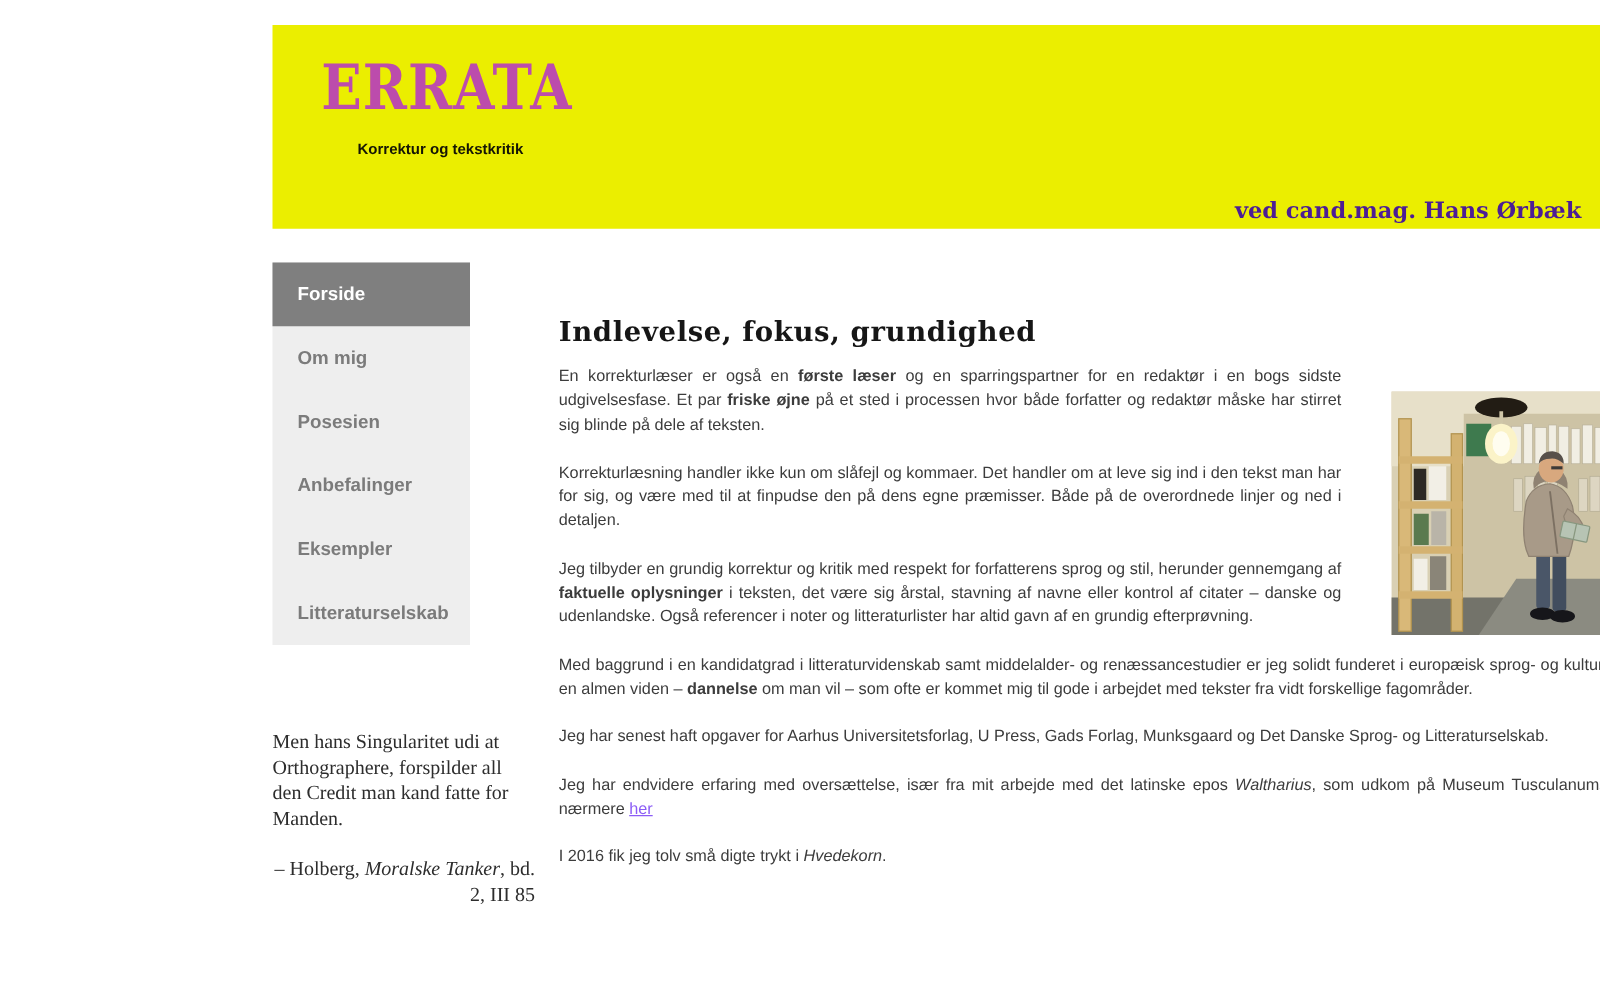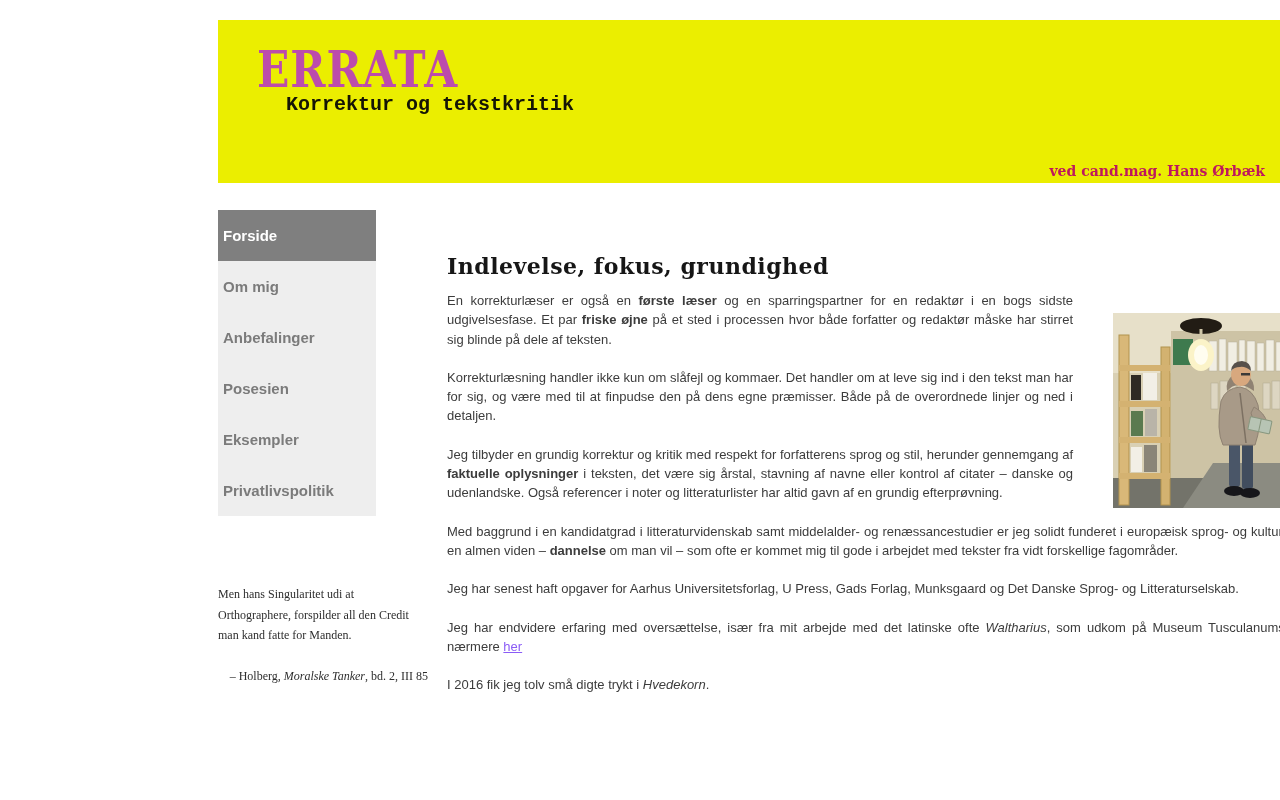--- a/index.html
+++ b/index.html
@@ -29,68 +29,68 @@
     font-size: 50px;
     line-height: 1;
     color: #bc4cac;
     transform: scaleX(0.85);
     transform-origin: left top;
     letter-spacing: 1px;
     white-space: nowrap;
   }
   .site-subtitle {
     position: absolute;
-    left: 68px; top: 73px;
-    font-family: Liberation Mono, monospace;
-    font-weight: bold;
-    font-size: 20px;
+    left: 68px; top: 92px;
+    font-family: Liberation Sans, sans-serif;
+    font-weight: bold;
+    font-size: 12px;
     color: #151505;
     white-space: nowrap;
   }
   .site-byline {
     position: absolute;
     right: 15px; bottom: 4px;
     font-family: "DejaVu Serif", serif;
     font-weight: bold;
-    font-size: 14px;
-    color: #be185d;
+    font-size: 18px;
+    color: #4c1d95;
     white-space: nowrap;
   }
 
   
   .sidebar {
     position: absolute;
     left: 218px; top: 210px;
     width: 158px;
     background: #eeeeee;
   }
   .side-item {
     height: 51px;
     display: flex;
     align-items: center;
-    padding-left: 5px;
+    padding-left: 20px;
     box-sizing: border-box;
     font-size: 15px;
     font-weight: bold;
     color: #7b7b7b;
     cursor: pointer;
     white-space: nowrap;
   }
   .side-item.active {
     background: #7f7f7f;
     color: #ffffff;
   }
 
   
   .quote-block {
     position: absolute;
     left: 218px; top: 584px;
     width: 210px;
     font-family: "Liberation Serif", serif;
-    font-size: 12px;
+    font-size: 16px;
     line-height: 20.5px;
     color: #2d2d2d;
   }
   .quote-block p { margin: 0; }
   .quote-block .attribution { margin-top: 20px; text-align: right; }
 
   
   .main-content {
     position: absolute;
     left: 447px; top: 252px;
@@ -141,47 +141,47 @@
   </header>
 
   <nav class="sidebar">
       <div class="side-item active">
         <span>Forside</span>
       </div>
       <div class="side-item">
         <span>Om mig</span>
       </div>
       <div class="side-item">
+        <span>Posesien</span>
+      </div>
+      <div class="side-item">
         <span>Anbefalinger</span>
       </div>
       <div class="side-item">
-        <span>Posesien</span>
-      </div>
-      <div class="side-item">
         <span>Eksempler</span>
       </div>
       <div class="side-item">
-        <span>Privatlivspolitik</span>
+        <span>Litteraturselskab</span>
       </div>
     </nav>
 
   <aside class="quote-block">
     <p class="quote-text">Men hans Singularitet udi at Orthographere, forspilder all den Credit man kand fatte for Manden.</p>
     <p class="attribution"><span>– Holberg, </span><span style="font-style: italic;">Moralske Tanker</span><span>, bd. 2, III 85</span></p>
   </aside>
 
   <main class="main-content">
     <h1 class="page-title">Indlevelse, fokus, grundighed</h1>
     <div>
         <p class="para narrow"><span>En korrekturlæser er også en </span><span style="font-weight: bold;">første læser</span><span> og en sparringspartner for en redaktør i en bogs sidste udgivelsesfase. Et par </span><span style="font-weight: bold;">friske øjne</span><span> på et sted i processen hvor både forfatter og redaktør måske har stirret sig blinde på dele af teksten.</span></p>
         <p class="para narrow"><span>Korrekturlæsning handler ikke kun om slåfejl og kommaer. Det handler om at leve sig ind i den tekst man har for sig, og være med til at </span><span style="font-weight: normal;">finpudse</span><span> den på dens egne præmisser. Både på de overordnede linjer og ned i detaljen.</span></p>
         <p class="para narrow"><span>Jeg tilbyder en grundig korrektur og kritik med respekt for forfatterens sprog og stil, herunder gennemgang af </span><span style="font-weight: bold;">faktuelle oplysninger</span><span> i teksten, det være sig årstal, stavning af navne eller kontrol af citater – danske og udenlandske. Også referencer i noter og litteraturlister har altid gavn af en grundig efterprøvning.</span></p>
         <p class="para wide"><span>Med baggrund i en kandidatgrad i litteraturvidenskab samt middelalder- og renæssancestudier er jeg solidt funderet i europæisk sprog- og kulturhistorie og besidder en almen viden – </span><span style="font-weight: bold;">dannelse</span><span> om man vil – som ofte er kommet mig til gode i arbejdet med tekster fra vidt forskellige fagområder.</span></p>
         <p class="para wide"><span>Jeg har senest haft opgaver for Aarhus Universitetsforlag, U Press, Gads Forlag, Munksgaard og Det Danske Sprog- og Litteraturselskab.</span></p>
-        <p class="para wide"><span>Jeg har endvidere erfaring med oversættelse, især fra mit arbejde med det latinske ofte </span><span style="font-style: italic;">Waltharius</span><span>, som udkom på Museum Tusculanums Forlag i 2008. Se nærmere </span><a href="#">her</a></p>
+        <p class="para wide"><span>Jeg har endvidere erfaring med oversættelse, især fra mit arbejde med det latinske epos </span><span style="font-style: italic;">Waltharius</span><span>, som udkom på Museum Tusculanums Forlag i 2008. Se nærmere </span><a href="#">her</a></p>
         <p class="para wide"><span>I 2016 fik jeg tolv små digte trykt i </span><span style="font-style: italic;">Hvedekorn</span><span>.</span></p>
       </div>
   </main>
 
   <figure class="library-photo">
     <svg width="284" height="195" viewBox="0 0 284 195" xmlns="http://www.w3.org/2000/svg">
 
       <rect x="0" y="0" width="284" height="195" fill="#d9d0b4"></rect>
       <rect x="0" y="0" width="284" height="60" fill="#e7e0c9"></rect>
 

